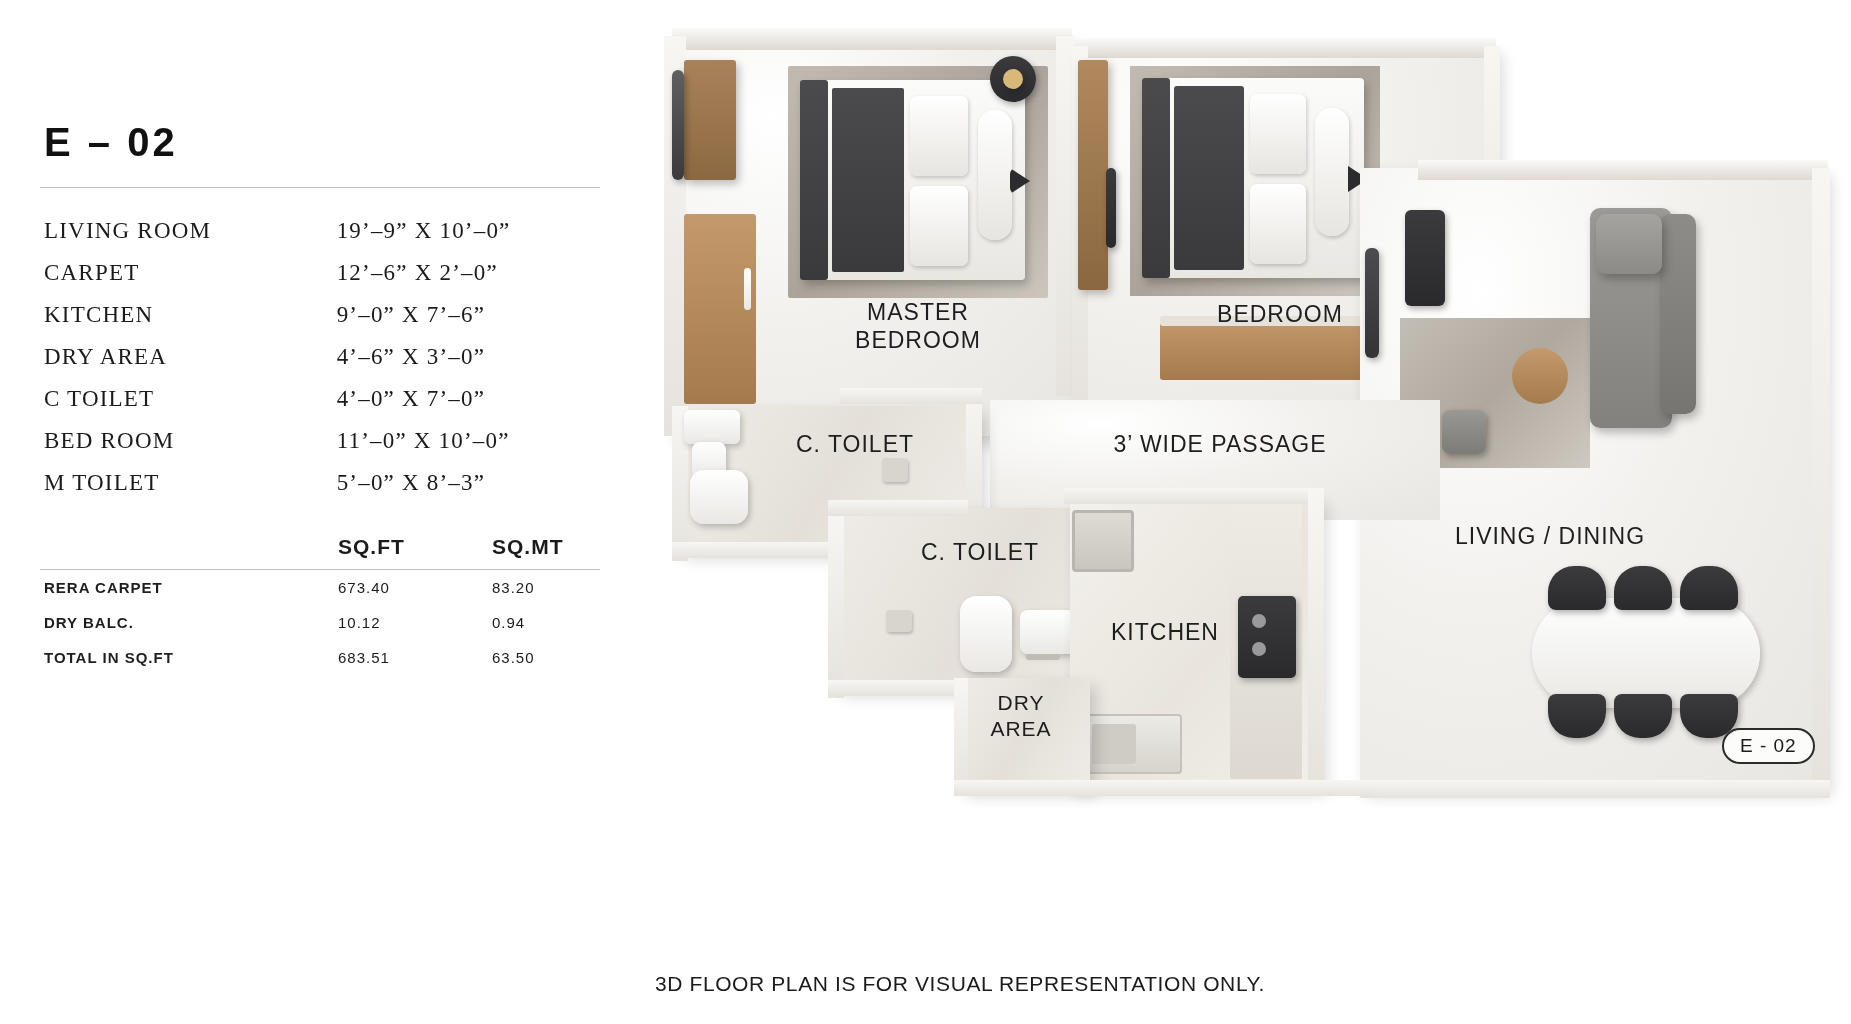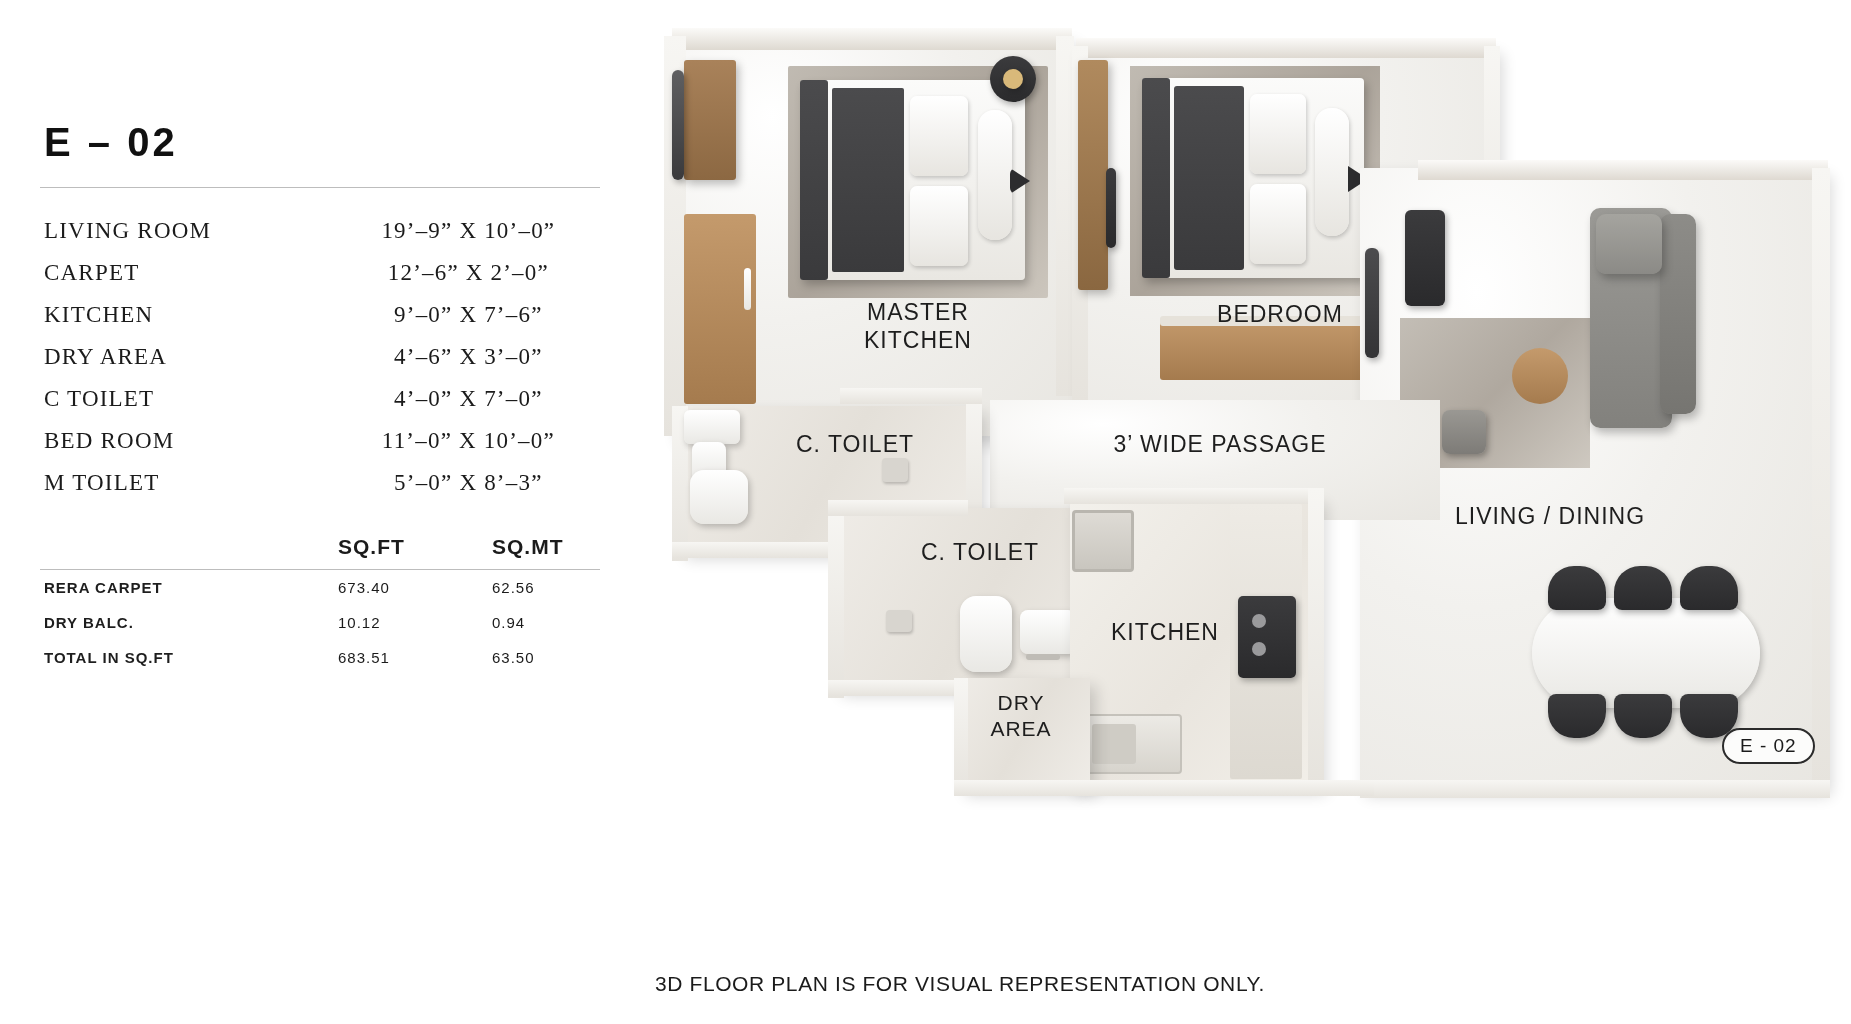--- a/index.html
+++ b/index.html
@@ -43,21 +43,20 @@
   .rooms td {
     font-size: 23px;
     letter-spacing: 1.2px;
     padding: 8px 0 8px 4px;
     color: #1b1b1b;
     white-space: nowrap;
     font-family: Liberation Serif, serif;
   }
   .rooms td.dim {
     padding-left: 60px;
-    text-align: center;
   }
 
   .units {
     width: 560px;
     border-collapse: collapse;
     margin-top: 22px;
   }
   .units td, .units th {
     font-size: 15px;
     letter-spacing: 1px;
@@ -240,21 +239,21 @@
         <th class="c1"></th>
         <th class="c2">SQ.FT</th>
         <th>SQ.MT</th>
       </tr>
       <tr class="sep">
           <td colspan="3"></td>
         </tr>
       <tr>
         <td class="label">RERA CARPET</td>
         <td>673.40</td>
-        <td>62.56</td>
+        <td>83.20</td>
       </tr>
       <tr>
         <td class="label">DRY BALC.</td>
         <td>10.12</td>
         <td>0.94</td>
       </tr>
       <tr>
         <td class="label">TOTAL IN SQ.FT</td>
         <td>683.51</td>
         <td>63.50</td>
@@ -288,21 +287,21 @@
 
   <div class="wood" style="left:24px; top:42px; width:52px; height:120px;"></div>
   <div class="wood-light" style="left:24px; top:196px; width:72px; height:190px;"></div>
   <div class="porcelain" style="left:84px; top:250px; width:7px; height:42px; border-radius:4px; box-shadow:none;"></div>
   <div class="dark-obj" style="left:12px; top:52px; width:12px; height:110px; background:linear-gradient(180deg,#5f5f61,#3a3a3c);"></div>
 
   <div class="dark-obj" style="left:330px; top:38px; width:46px; height:46px; border-radius:50%;"></div>
   <div class="porcelain" style="left:343px; top:51px; width:20px; height:20px; border-radius:50%; background:#d9b97a;"></div>
 
   <div class="label" style="left:118px; top:280px; width:280px;">MASTER
-KITCHEN</div>
+BEDROOM</div>
 
   <div class="blk shadow floor-marble" style="left:416px; top:28px; width:420px; height:355px;"></div>
   <div class="wall wall-top" style="left:416px; top:20px; width:420px; height:20px;"></div>
   <div class="wall" style="left:412px; top:28px; width:16px; height:355px;"></div>
   <div class="wall" style="left:824px; top:28px; width:16px; height:340px;"></div>
 
   <div class="blk floor-rug" style="left:470px; top:48px; width:250px; height:230px; opacity:.95;"></div>
   <div class="bed-mattress" style="left:482px; top:60px; width:222px; height:200px;"></div>
   <div class="bed-dark" style="left:482px; top:60px; width:28px; height:200px;"></div>
   <div class="bed-dark" style="left:514px; top:68px; width:70px; height:184px;"></div>
@@ -328,21 +327,21 @@
 
   <div class="blk floor-rug" style="left:740px; top:300px; width:190px; height:150px; opacity:.9;"></div>
   <div class="sofa" style="left:930px; top:190px; width:82px; height:220px;"></div>
   <div class="sofa" style="left:1000px; top:196px; width:36px; height:200px; background:linear-gradient(180deg,#8d8c88,#767571);"></div>
   <div class="sofa" style="left:936px; top:196px; width:66px; height:60px; background:linear-gradient(180deg,#a5a49f,#8b8a86);"></div>
   <div class="dark-obj" style="left:745px; top:192px; width:40px; height:96px;"></div>
   <div class="wood-light" style="left:852px; top:330px; width:56px; height:56px; border-radius:50%;"></div>
   <div class="dark-obj" style="left:782px; top:392px; width:44px; height:44px; border-radius:8px; background:linear-gradient(180deg,#9a9893,#7d7b77);"></div>
   <div class="dark-obj" style="left:705px; top:230px; width:14px; height:110px; background:linear-gradient(180deg,#4c4c4e,#343436);"></div>
 
-  <div class="label" style="left:655px; top:484px; width:470px;">LIVING / DINING</div>
+  <div class="label" style="left:655px; top:504px; width:470px;">LIVING / DINING</div>
 
   <div class="porcelain" style="left:872px; top:580px; width:228px; height:110px; border-radius:55px;"></div>
   <div class="dark-obj" style="left:888px; top:548px; width:58px; height:44px; border-radius:26px 26px 8px 8px;"></div>
   <div class="dark-obj" style="left:954px; top:548px; width:58px; height:44px; border-radius:26px 26px 8px 8px;"></div>
   <div class="dark-obj" style="left:1020px; top:548px; width:58px; height:44px; border-radius:26px 26px 8px 8px;"></div>
   <div class="dark-obj" style="left:888px; top:676px; width:58px; height:44px; border-radius:8px 8px 26px 26px;"></div>
   <div class="dark-obj" style="left:954px; top:676px; width:58px; height:44px; border-radius:8px 8px 26px 26px;"></div>
   <div class="dark-obj" style="left:1020px; top:676px; width:58px; height:44px; border-radius:8px 8px 26px 26px;"></div>
 
   <div class="tag" style="left:1062px; top:710px;">E - 02</div>

